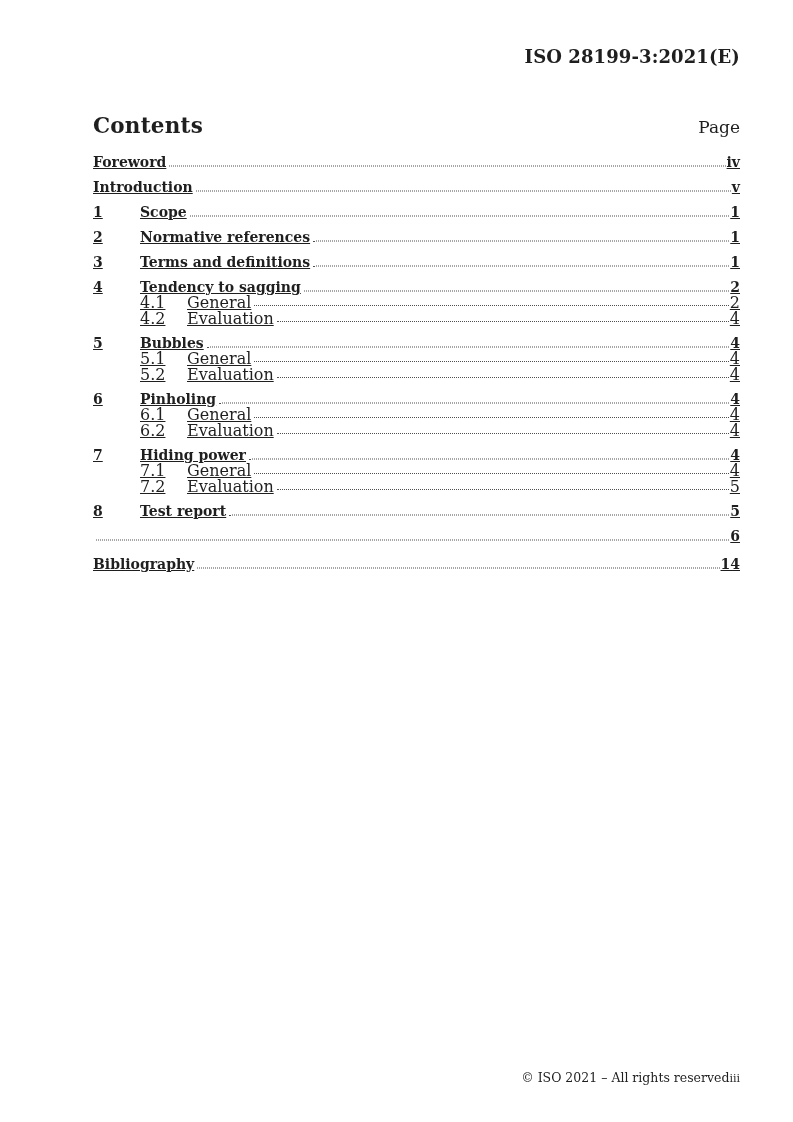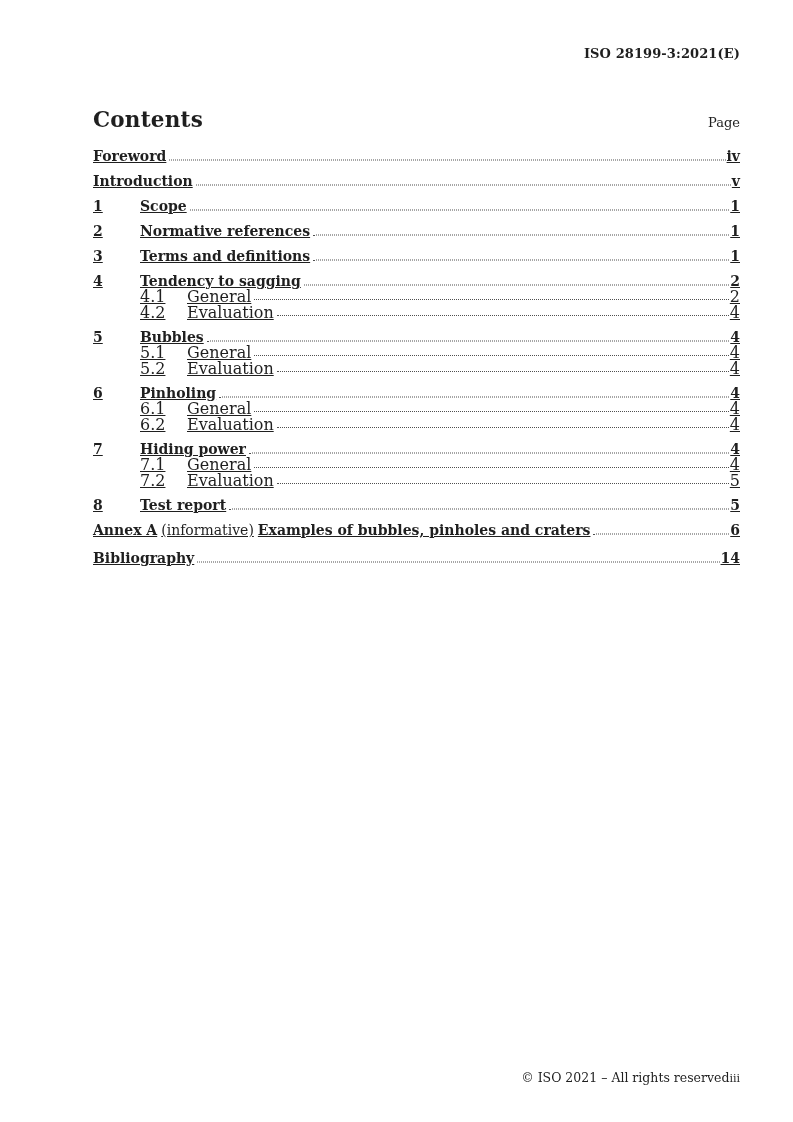--- a/index.html
+++ b/index.html
@@ -9,33 +9,33 @@
     background:#ffffff;
     font-family:"DejaVu Serif","Liberation Serif",serif;
     color:#1f1f1f;
     overflow:hidden;
   }
   .content { position:absolute; left:93px; right:53px; top:0; }
   .doc-header {
     padding-top:46px;
     text-align:right;
     font-weight:bold;
-    font-size:13px;
+    font-size:18px;
     letter-spacing:0.1px;
   }
   .title-row {
     display:flex;
     justify-content:space-between;
     align-items:baseline;
     margin-top:46px;
     margin-bottom:16px;
     gap:20px;
   }
   .toc-title { font-size:21.5px; font-weight:bold; letter-spacing:0.2px; }
-  .page-label { font-size:13px; }
+  .page-label { font-size:17px; }
 
   .group { margin-bottom:9px;text-decoration:underline; }
   .group-annex { margin-bottom:12px; }
   .entry { display:flex; align-items:baseline; }
   .entry.main { font-size:14px; font-weight:bold; line-height:16px; }
   .entry.sub  { font-size:16px; font-weight:normal; line-height:15.5px; }
   .num    { width:47px; flex:none; }
   .sp     { width:47px; flex:none; }
   .subnum { width:47px; flex:none; }
   .t { flex:none; white-space:nowrap; }
@@ -206,21 +206,20 @@
         <div class="group">
           <div class="entry main">
             <span class="num">8</span>
             <span class="t">Test report</span>
             <span class="dots"></span>
             <span class="pg">5</span>
           </div>
         </div>
         <div class="group group-annex">
           <div class="entry main">
-            <span class="t"><span>Annex A</span><span class="qualifier">(informative)</span><span>Examples of bubbles, pinholes and craters</span></span>
             <span class="dots"></span>
             <span class="pg">6</span>
           </div>
         </div>
         <div class="group">
           <div class="entry main">
             <span class="t">Bibliography</span>
             <span class="dots"></span>
             <span class="pg">14</span>
           </div>

